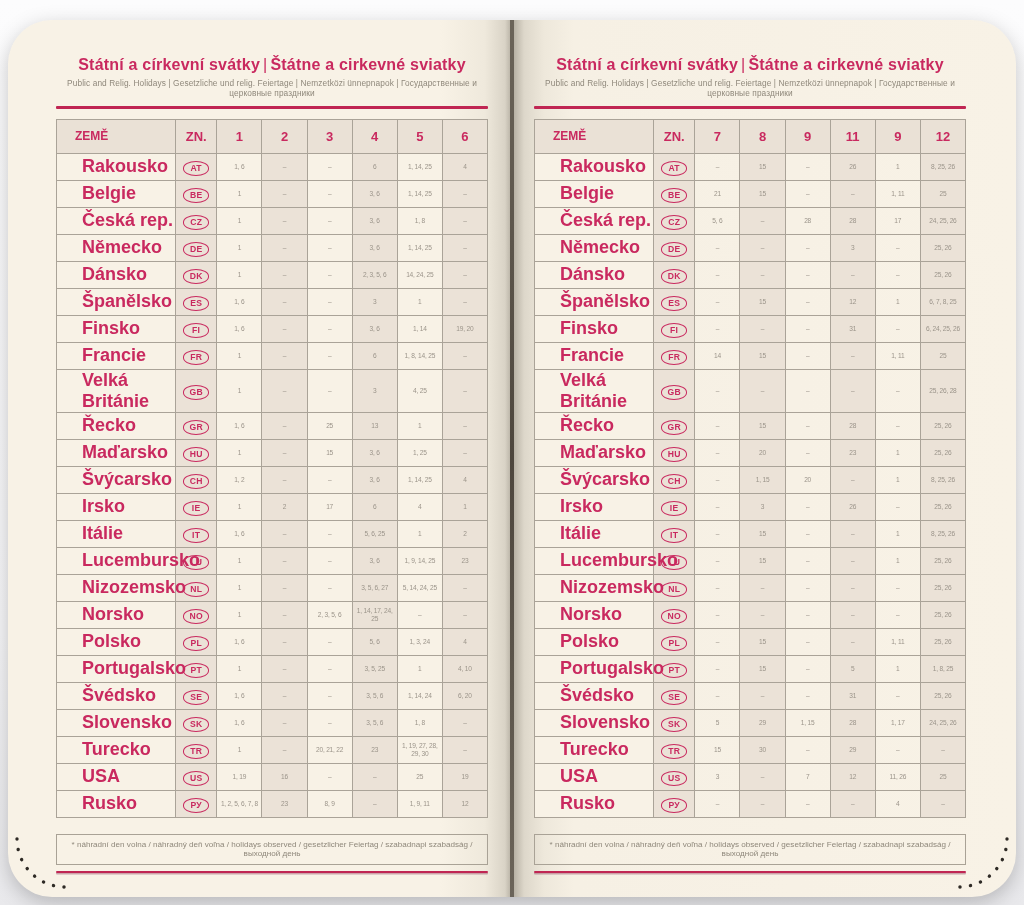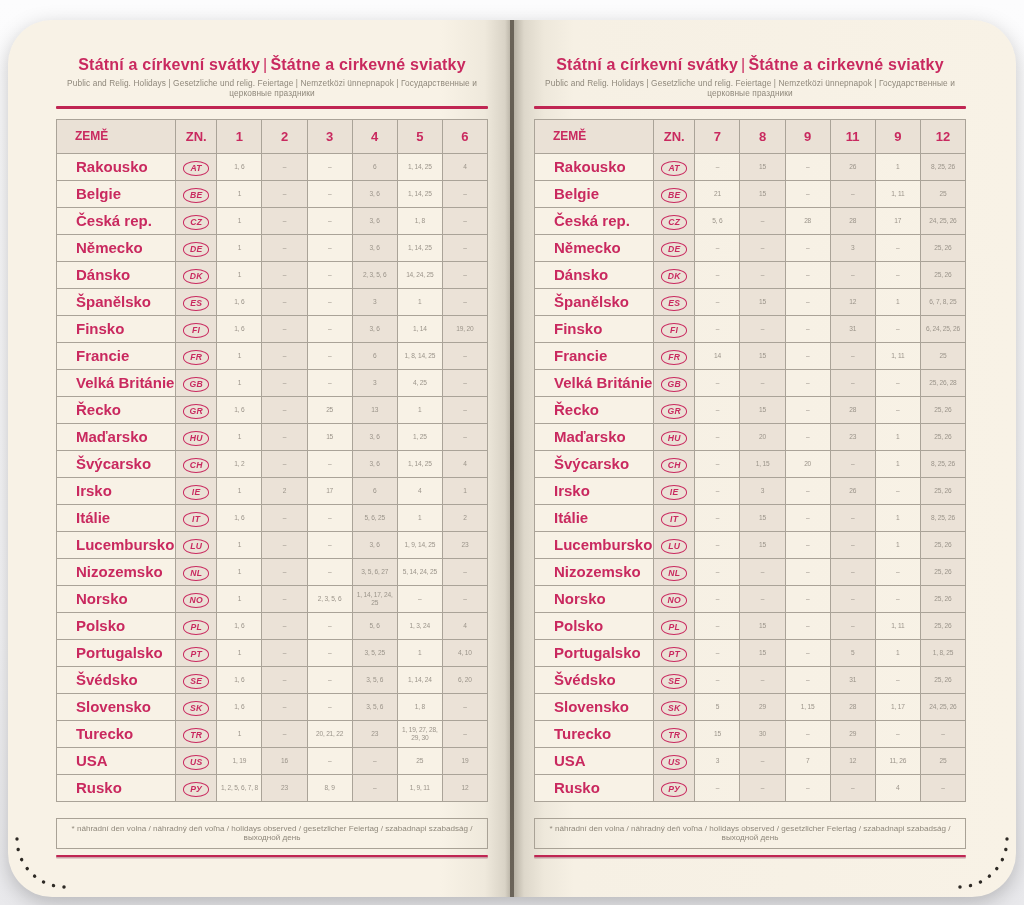--- a/index.html
+++ b/index.html
@@ -54,30 +54,30 @@
     height:34px; background:#eae1d6; color:#c9295f;
     font-size:13px; font-weight:bold;
   }
   th.c-country { text-align:left; padding-left:18px; font-size:12px; }
   th.c-code { font-size:13px; }
   .c-country { width:27.6%; }
   .c-code   { width:9.6%;  }
   .c-month  { width:10.46%; }
   td { height:27px; }
   td.country {
-    text-align:left; padding-left:19px; color:#c9295f;
-    font-size:15px; font-weight:bold; background:#f8f2e6;
+    text-align:left; padding-left:25px; color:#c9295f;
+    font-size:18px; font-weight:bold; background:#f8f2e6;
   }
   td.val { font-size:6.6px; color:#9b948a; letter-spacing:-0.2px; line-height:8px; padding:1px; }
   td.shade { background:#ebe2d7; }
   td.c-code { background:#ebe2d7; }
   .oval {
     display:inline-block; min-width:26px; padding:1px 4px 1.5px;
     border:1.4px solid #c9295f; border-radius:50%;
-    color:#c9295f; font-size:8.6px; font-weight:bold; letter-spacing:0.3px;font-style:italic;
+    color:#c9295f; font-size:8.6px; font-weight:bold; letter-spacing:0.3px;
   }
   .footnote {
     margin-top:16px; border:1px solid #a9a296; padding:5px 4px 6px;
     text-align:center; font-size:8.1px; color:#8f887b;
   }
   .perf { position:absolute; bottom:3px; }
   .page.left  .perf { left:5px; }
   .page.right .perf { right:5px; }
 </style>
 </head>

